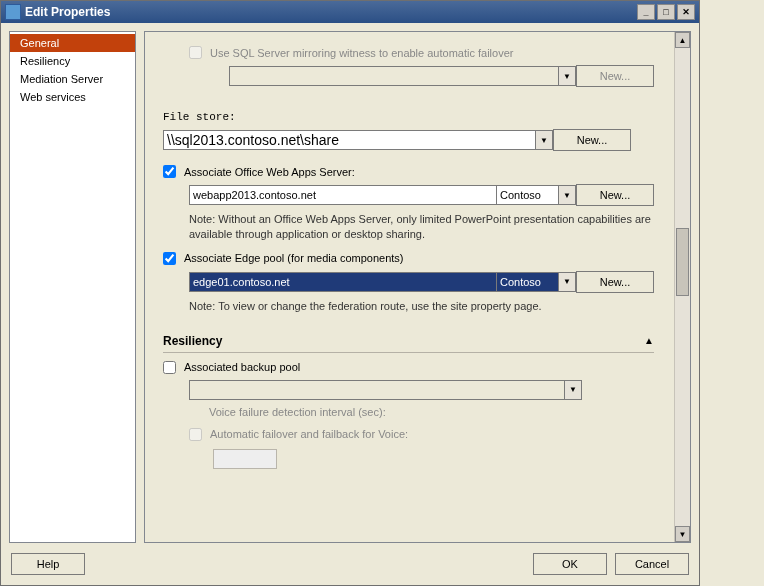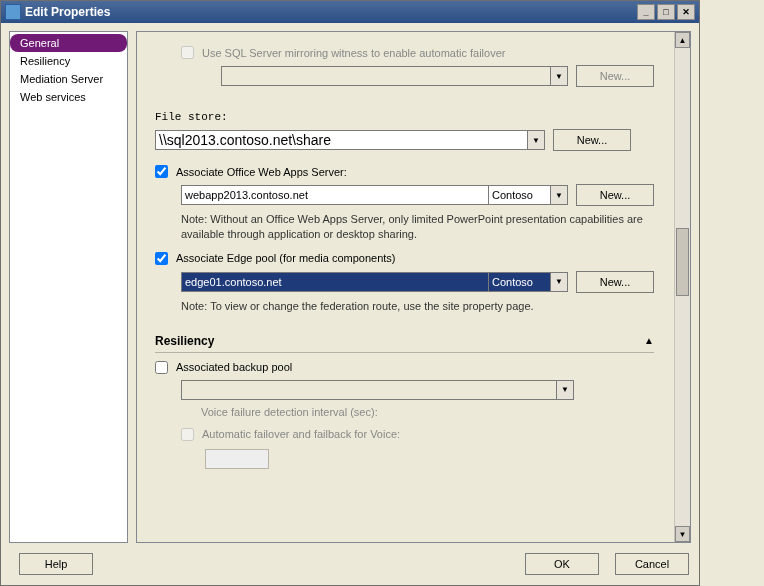--- a/index.html
+++ b/index.html
@@ -57,23 +57,22 @@
     background: #fff;
     border: 1px solid #828790;
     padding: 2px 0;
   }
   .nav-item {
     padding: 3px 10px;
     cursor: default;
     color: #000;
   }
   .nav-item.selected {
-    background: #701a75;
+    background: #c2410c;
     color: #fff;
-    border-radius: 8px;
   }
   .content-outer {
     flex: 1;
     border: 1px solid #828790;
     background: #ece9d8;
     position: relative;
     display:flex;
     min-height:0;
   }
   .content {
@@ -108,21 +107,21 @@
   }
   .combo-btn {
     width:17px;height:20px;background:#e7e3d9;border:1px solid #7a7a7a;border-left:none;
     display:flex;align-items:center;justify-content:center;font-size:8px;
   }
   .btn {
     height:22px; min-width:78px;
     background:#ece9d8;border:1px solid #7a7a7a;
     font-size:11px; padding:0 8px; cursor:default;
     display:inline-flex;align-items:center;justify-content:center;
-    margin-left:8px;
+    margin-left:0;
   }
   .btn.disabled{color:#888;}
   .indent { margin-left:26px; }
   .note { margin:4px 0 4px 26px; color:#333; line-height:1.35;}
   .twocell{display:flex;align-items:stretch;}
   .twocell .left{flex:1;border:1px solid #7a7a7a;background:#fff;height:20px;display:flex;align-items:center;padding:0 3px;}
   .twocell .right{width:62px;border:1px solid #7a7a7a;border-left:none;background:#fff;height:20px;display:flex;align-items:center;padding:0 3px;}
   .twocell.sel .left,.twocell.sel .right{background:#1f3a78;color:#fff;}
   .section-header{
     font-weight:bold;font-size:12px;

